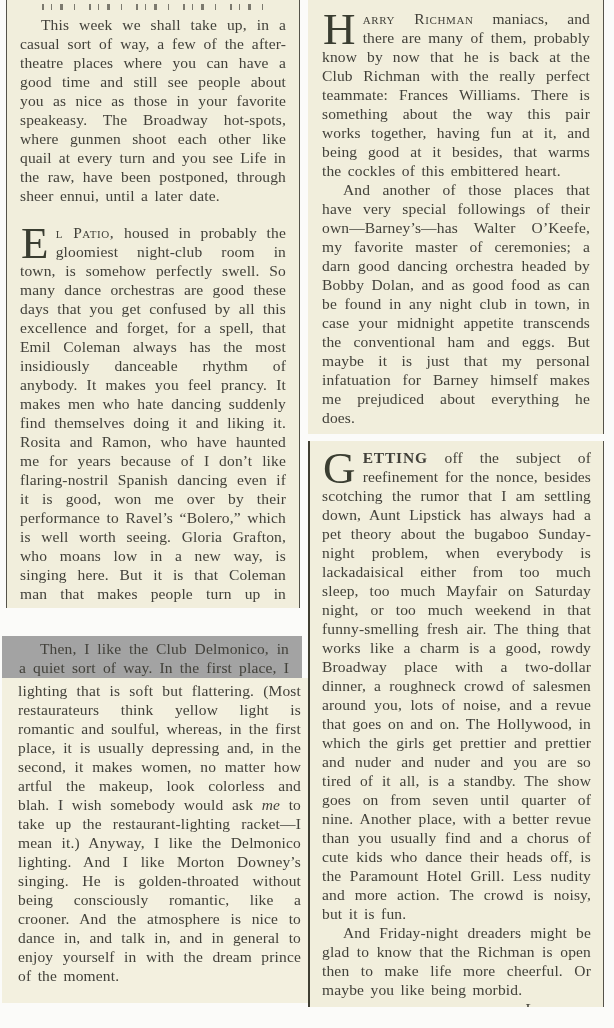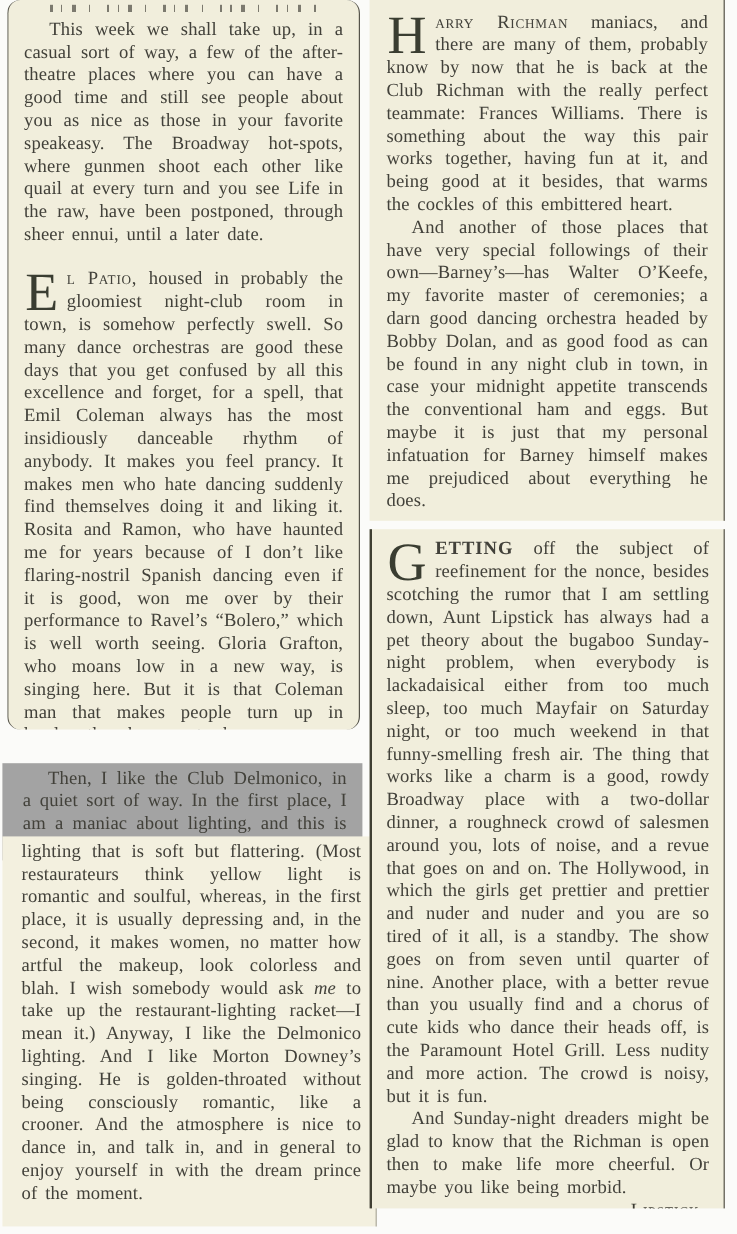--- a/index.html
+++ b/index.html
@@ -23,24 +23,24 @@
     text-align:justify;
     letter-spacing:0.15px;
     word-spacing:2.4px;
     color:#42413a;
   }
   .indent{text-indent:21px;}
   .gap-above{margin-top:18px;}
   
   #strip-l1{left:6px;top:0;width:294px;height:608px;
     border-left:1px solid #55534a;border-right:1px solid #55534a;
-    padding:4px 13px 0 13px;border-radius:11px;}
+    padding:4px 13px 0 13px;}
   #strip-l2{left:2px;top:636px;width:300px;height:81px;
     background:#a3a3a3;padding:3px 13px 0 17px;}
-  #strip-l3{left:2px;top:697px;width:312px;height:325px;
+  #strip-l3{left:2px;top:678px;width:312px;height:325px;
     background:#f3f0df;border-right:1px solid rgba(85,83,74,0.45);
     padding:3px 12px 0 16px;}
   #strip-r1{left:308px;top:0;width:296px;height:434px;
     border-right:1px solid #55534a;padding:9px 13px 0 14px;}
   #strip-r2{left:308px;top:441px;width:296px;height:566px;
     border-left:2px solid #403f33;border-right:1px solid #55534a;
     padding:7px 12px 0 12px;}
   .dropcap{
     float:left;
     font-size:45px;
@@ -87,15 +87,15 @@
   <p class="para"><span>lighting that is soft but flattering. (Most restaurateurs think yellow light is romantic and soulful, whereas, in the first place, it is usually depressing and, in the second, it makes women, no matter how artful the makeup, look colorless and blah. I wish somebody would ask </span><span class="italic">me</span><span> to take up the restaurant-lighting racket—I mean it.) Anyway, I like the Delmonico lighting. And I like Morton Downey’s singing. He is golden-throated without being consciously romantic, like a crooner. And the atmosphere is nice to dance in, and talk in, and in general to enjoy yourself in with the dream prince of the moment.</span></p>
 </div>
 
 <div class="strip" id="strip-r1">
   <p class="para"><span class="dropcap">H</span><span class="smallcaps">arry Richman</span><span> maniacs, and there are many of them, probably know by now that he is back at the Club Richman with the really perfect teammate: Frances Williams. There is something about the way this pair works together, having fun at it, and being good at it besides, that warms the cockles of this embittered heart.</span></p>
   <p class="para indent">And another of those places that have very special followings of their own—Barney’s—has Walter O’Keefe, my favorite master of ceremonies; a darn good dancing orchestra headed by Bobby Dolan, and as good food as can be found in any night club in town, in case your midnight appetite transcends the conventional ham and eggs. But maybe it is just that my personal infatuation for Barney himself makes me prejudiced about everything he does.</p>
 </div>
 
 <div class="strip" id="strip-r2">
   <p class="para"><span class="dropcap">G</span><span class="caps">ETTING</span><span> off the subject of reefinement for the nonce, besides scotching the rumor that I am settling down, Aunt Lipstick has always had a pet theory about the bugaboo Sunday-night problem, when everybody is lackadaisical either from too much sleep, too much Mayfair on Saturday night, or too much weekend in that funny-smelling fresh air. The thing that works like a charm is a good, rowdy Broadway place with a two-dollar dinner, a roughneck crowd of salesmen around you, lots of noise, and a revue that goes on and on. The Hollywood, in which the girls get prettier and prettier and nuder and nuder and you are so tired of it all, is a standby. The show goes on from seven until quarter of nine. Another place, with a better revue than you usually find and a chorus of cute kids who dance their heads off, is the Paramount Hotel Grill. Less nudity and more action. The crowd is noisy, but it is fun.</span></p>
-  <p class="para indent">And Sunday-night dreaders might be glad to know that the Richman is open then to make life more cheerful. Or maybe you like being morbid.</p>
+  <p class="para indent">And Friday-night dreaders might be glad to know that the Richman is open then to make life more cheerful. Or maybe you like being morbid.</p>
   <p class="signature">—Lipstick</p>
 </div>
 
 </body></html>

